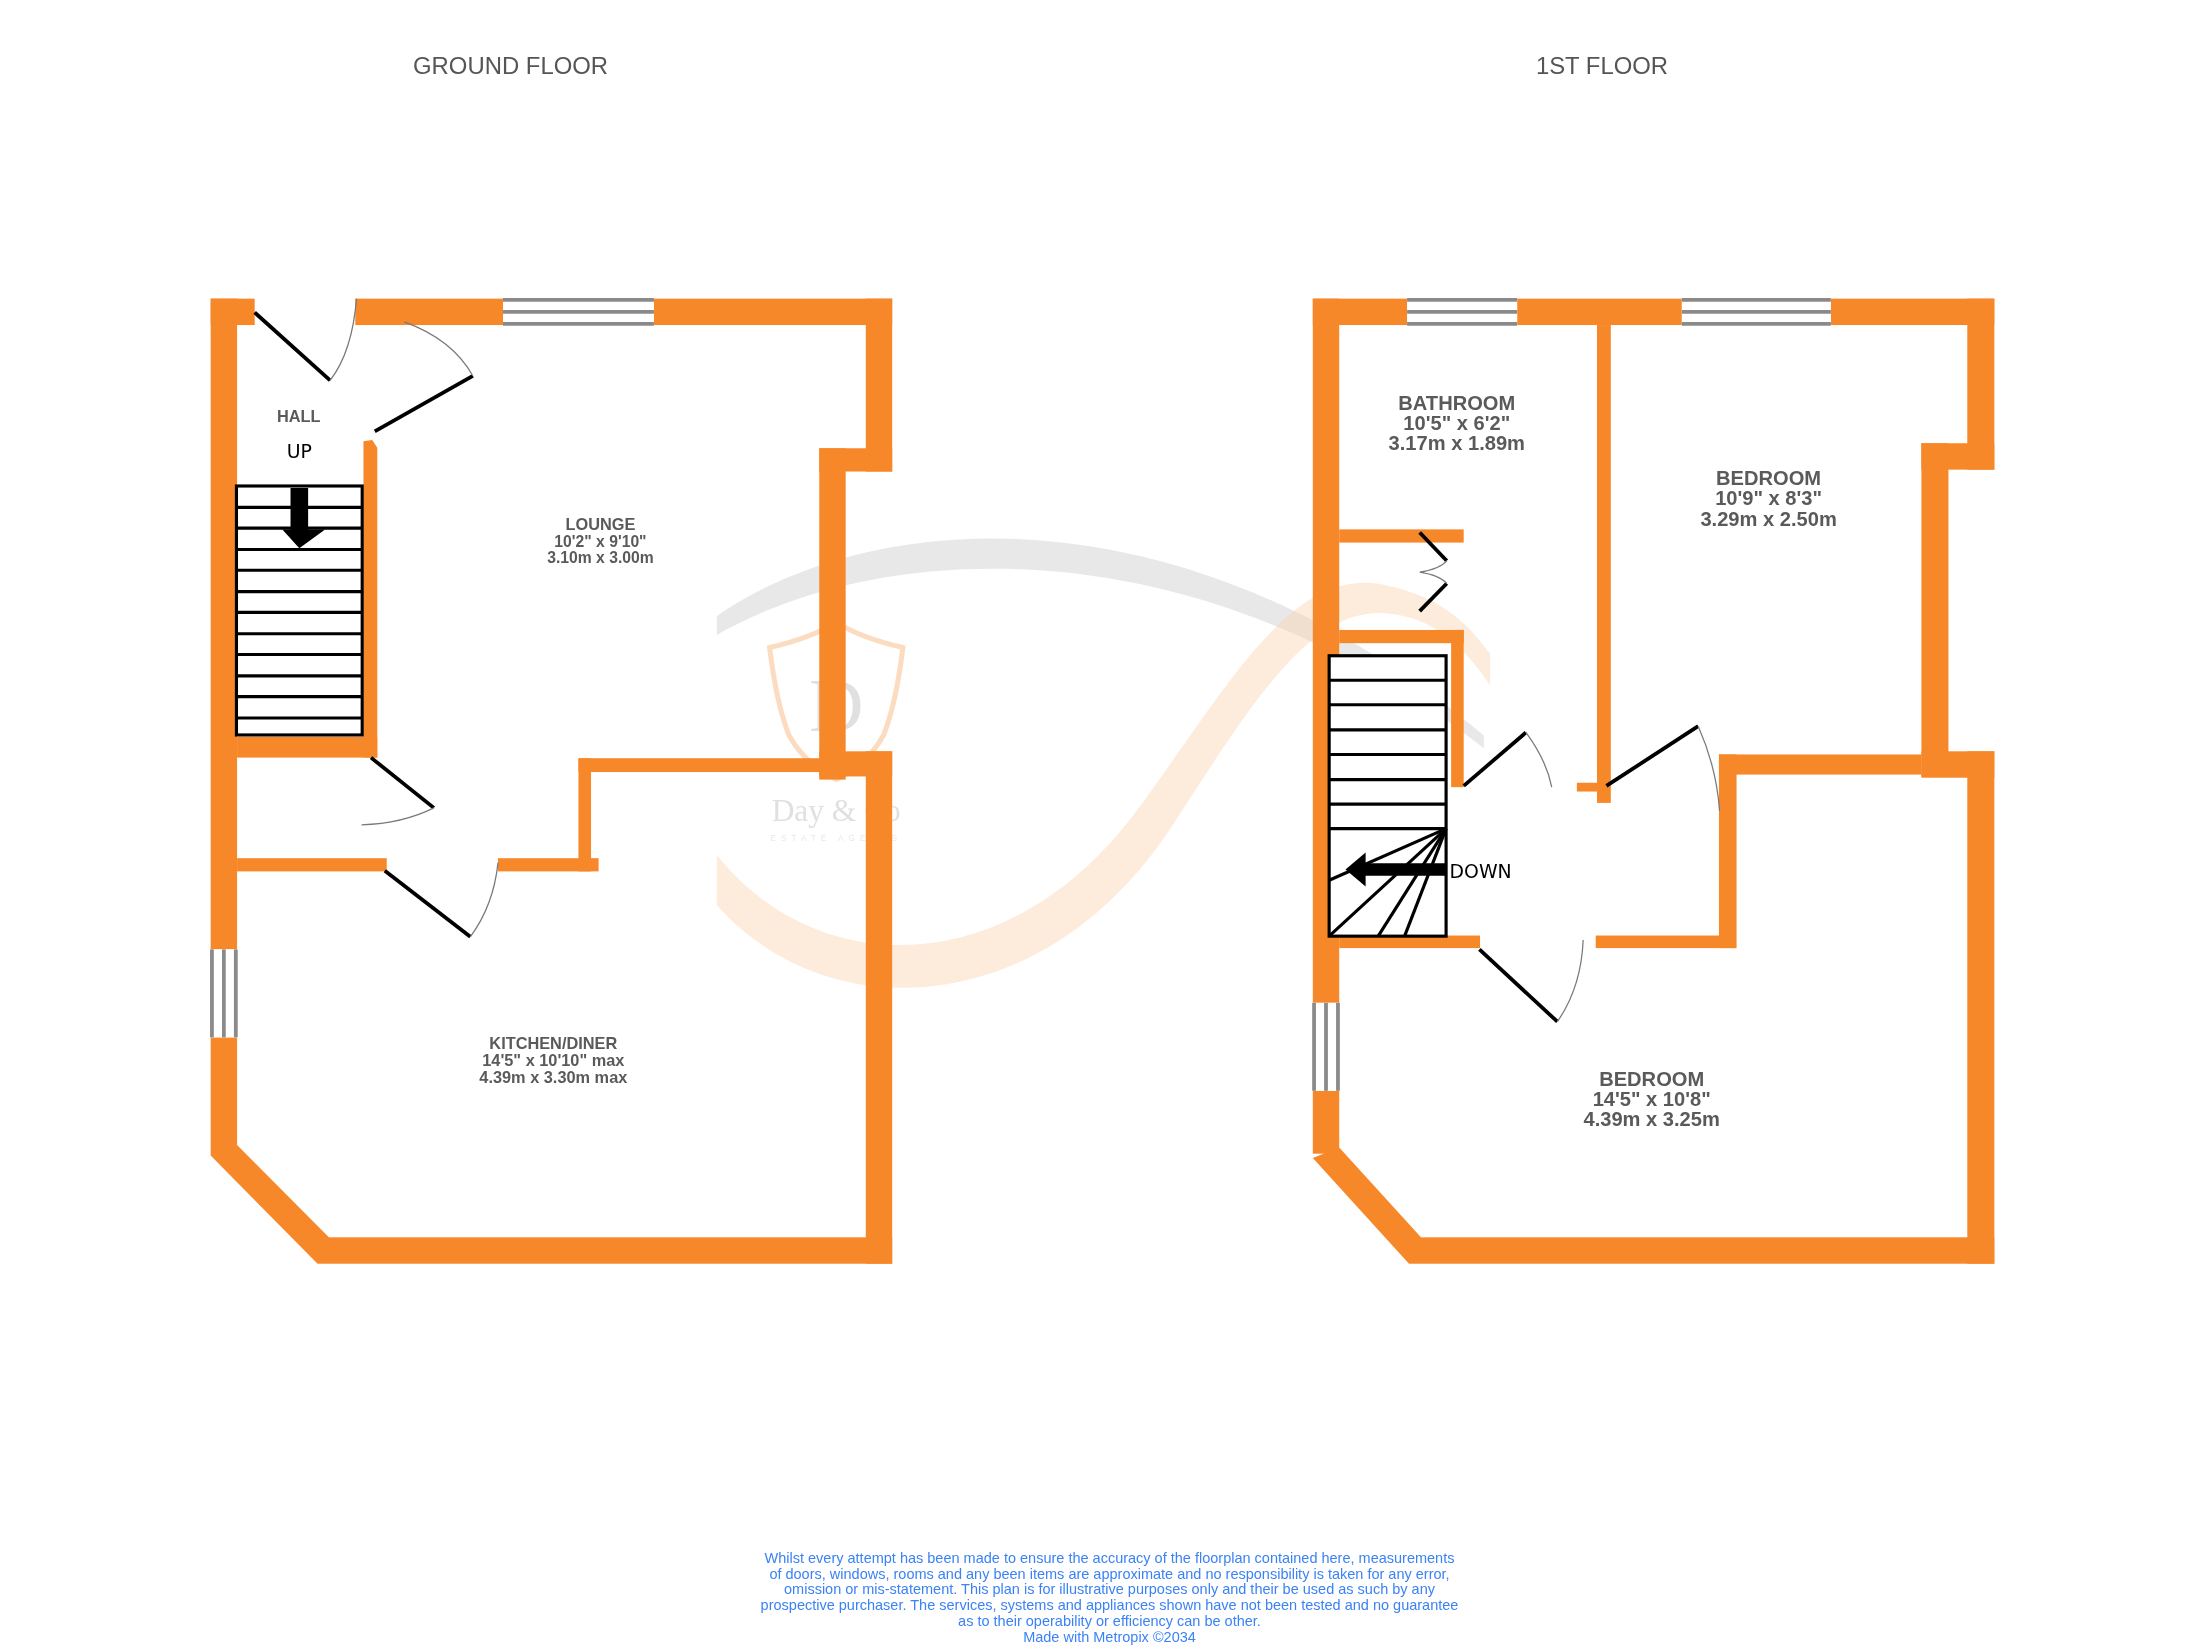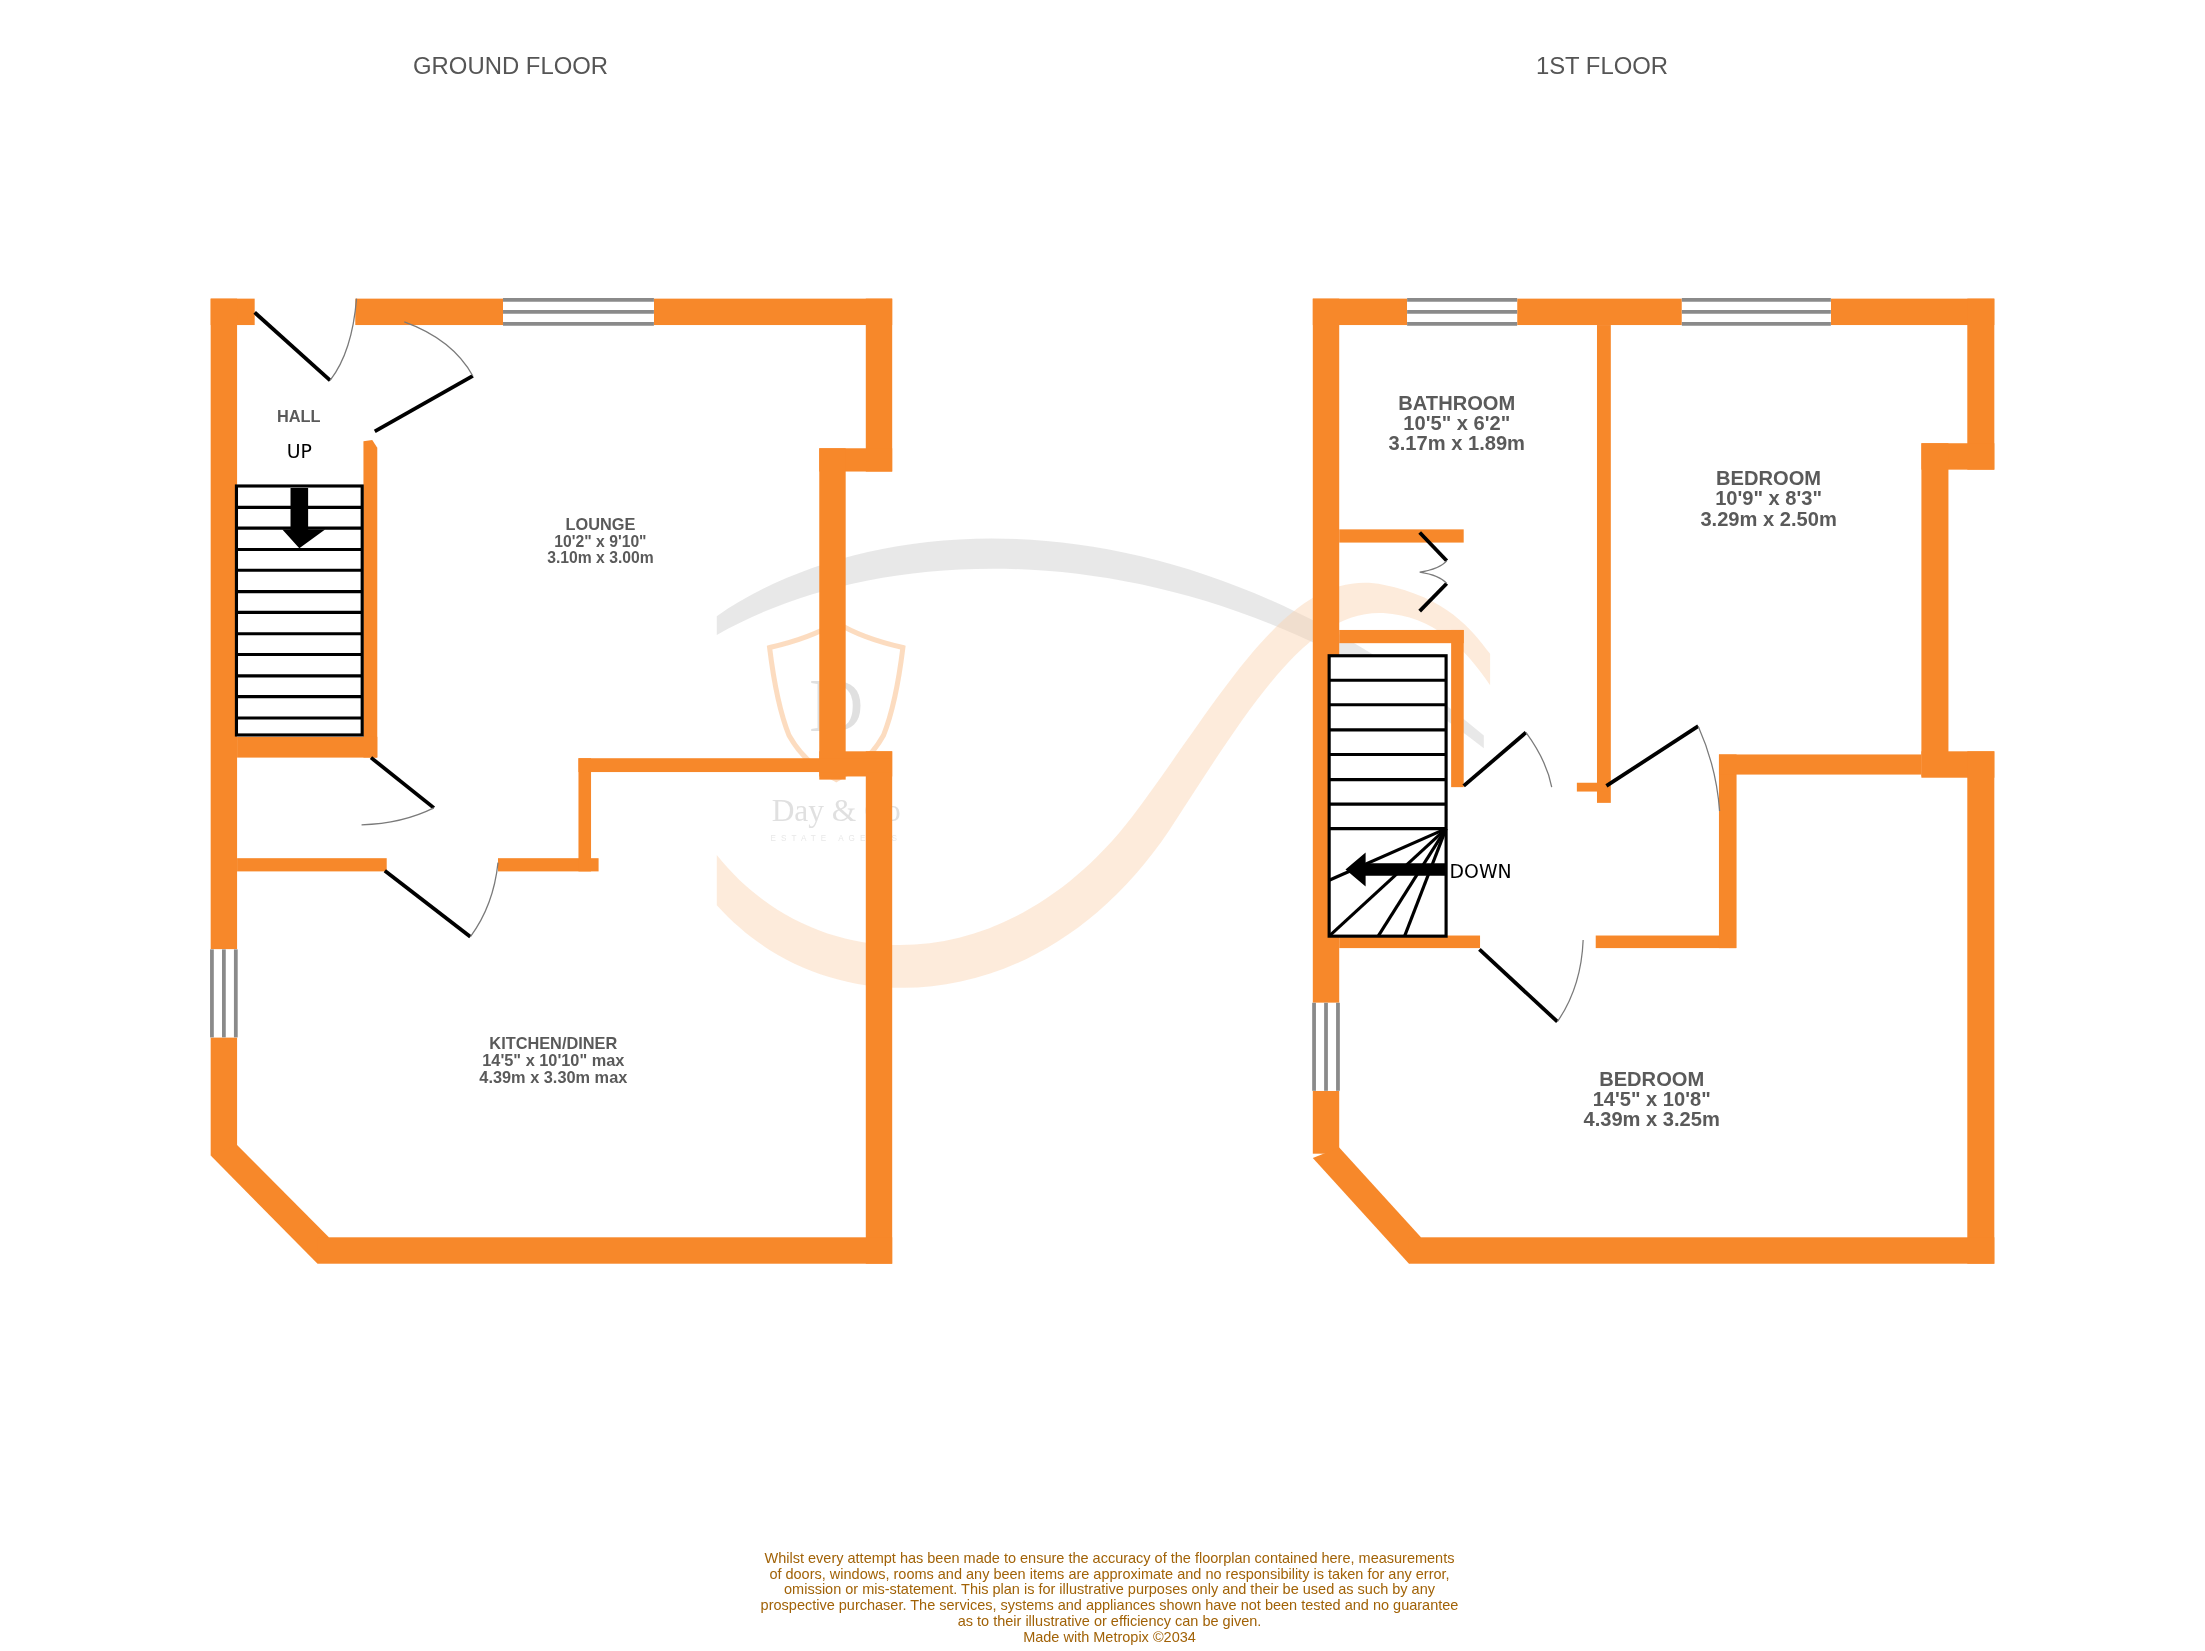--- a/index.html
+++ b/index.html
@@ -13,21 +13,21 @@
   .stair { stroke: #000000; stroke-width: 5; fill: #ffffff; }
   .tread { stroke: #000000; stroke-width: 5; }
   .arrow { fill: #000000; }
   .floor-title { font-family: "Liberation Sans", sans-serif; font-size: 38px; fill: #555555; text-anchor: middle; }
   .room-name { font-family: "Liberation Sans", sans-serif; font-weight: bold; fill: #5a5a5a; text-anchor: middle; }
   .room-dim { font-family: "Liberation Sans", sans-serif; font-weight: bold; fill: #5a5a5a; text-anchor: middle; }
   .stair-label { font-family: "DejaVu Sans", sans-serif; fill: #000000; text-anchor: middle; }
   .wm-text { font-family: "Liberation Serif", serif; fill: #c8c8c8; opacity: 0.55; }
   .wm-sub { font-family: "Liberation Sans", sans-serif; fill: #d8d8d8; opacity: 0.6; letter-spacing: 8px; }
   .disclaimer { position: absolute; left: 723px; top: 1551px; width: 773px; text-align: center;
-                font-family: "Liberation Sans", sans-serif; font-size: 14.5px; line-height: 15.7px; color: #a16207; }
+                font-family: "Liberation Sans", sans-serif; font-size: 14.5px; line-height: 15.7px; color: #3b82f6; }
   .disclaimer div { white-space: nowrap; }
 </style>
 </head>
 <body>
 
 <svg class="plan" width="2205" height="1651" viewBox="0 0 3507 2626" xmlns="http://www.w3.org/2000/svg">
 
   <g>
     <path d="M1140 980 C 1400 800, 1900 780, 2360 1170 L 2360 1190 C 1900 830, 1400 860, 1140 1010 Z" fill="#d6d6d6" opacity="0.55"></path>
     <path d="M1140 1360 C 1300 1560, 1600 1560, 1800 1300 C 1950 1100, 2050 900, 2200 930 C 2300 950, 2340 1000, 2370 1040 L 2370 1090 C 2330 1030, 2280 980, 2200 975 C 2080 970, 1990 1120, 1860 1320 C 1660 1620, 1320 1640, 1140 1440 Z" fill="#fbd3b0" opacity="0.45"></path>
@@ -211,16 +211,16 @@
     <text class="room-dim" x="2627" y="1759" font-size="32">14'5"  x 10'8"</text>
     <text class="room-dim" x="2627" y="1791" font-size="32">4.39m  x 3.25m</text>
   </g>
 </svg>
 
 <div class="disclaimer">
   <div>Whilst every attempt has been made to ensure the accuracy of the floorplan contained here, measurements</div>
   <div>of doors, windows, rooms and any been items are approximate and no responsibility is taken for any error,</div>
   <div>omission or mis-statement. This plan is for illustrative purposes only and their be used as such by any</div>
   <div>prospective purchaser. The services, systems and appliances shown have not been tested and no guarantee</div>
-  <div>as to their illustrative or efficiency can be given.</div>
+  <div>as to their operability or efficiency can be other.</div>
   <div>Made with Metropix ©2034</div>
 </div>
 
 
 </body></html>

